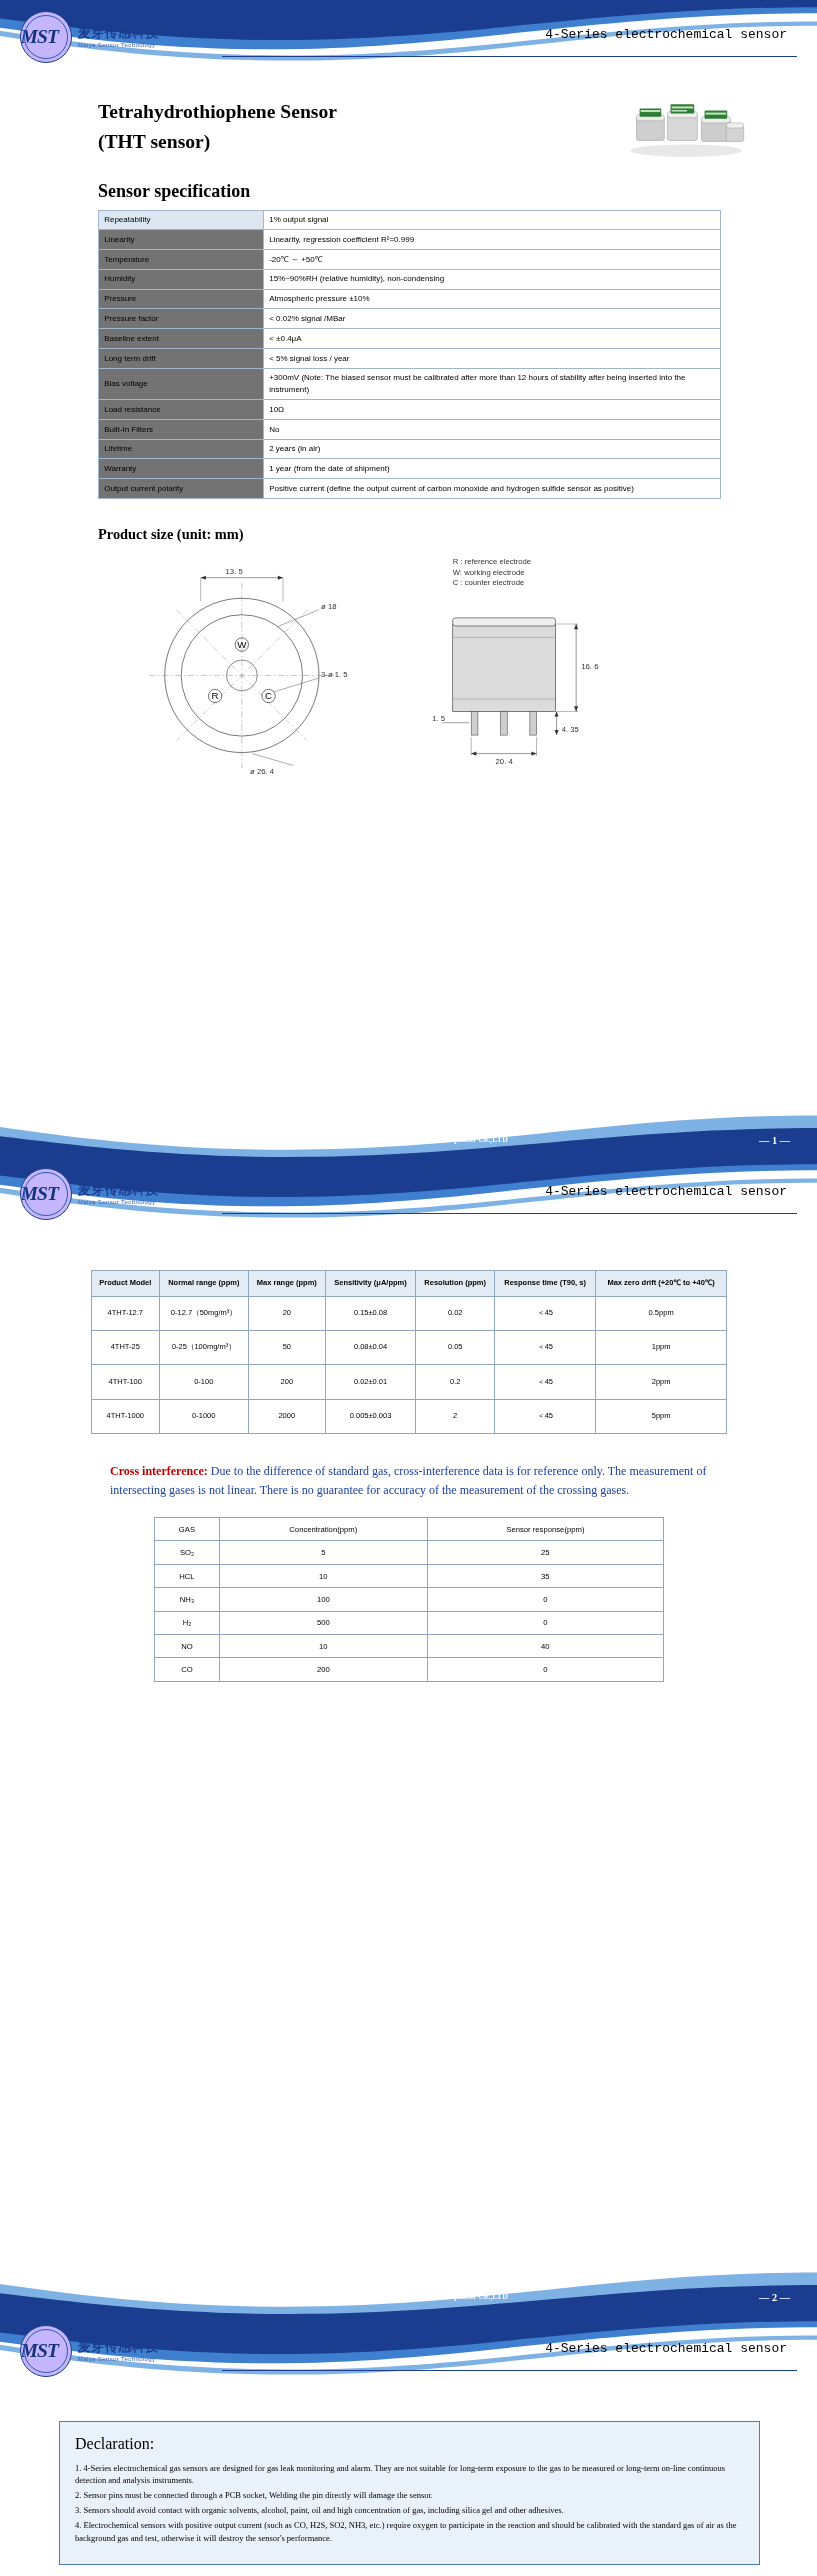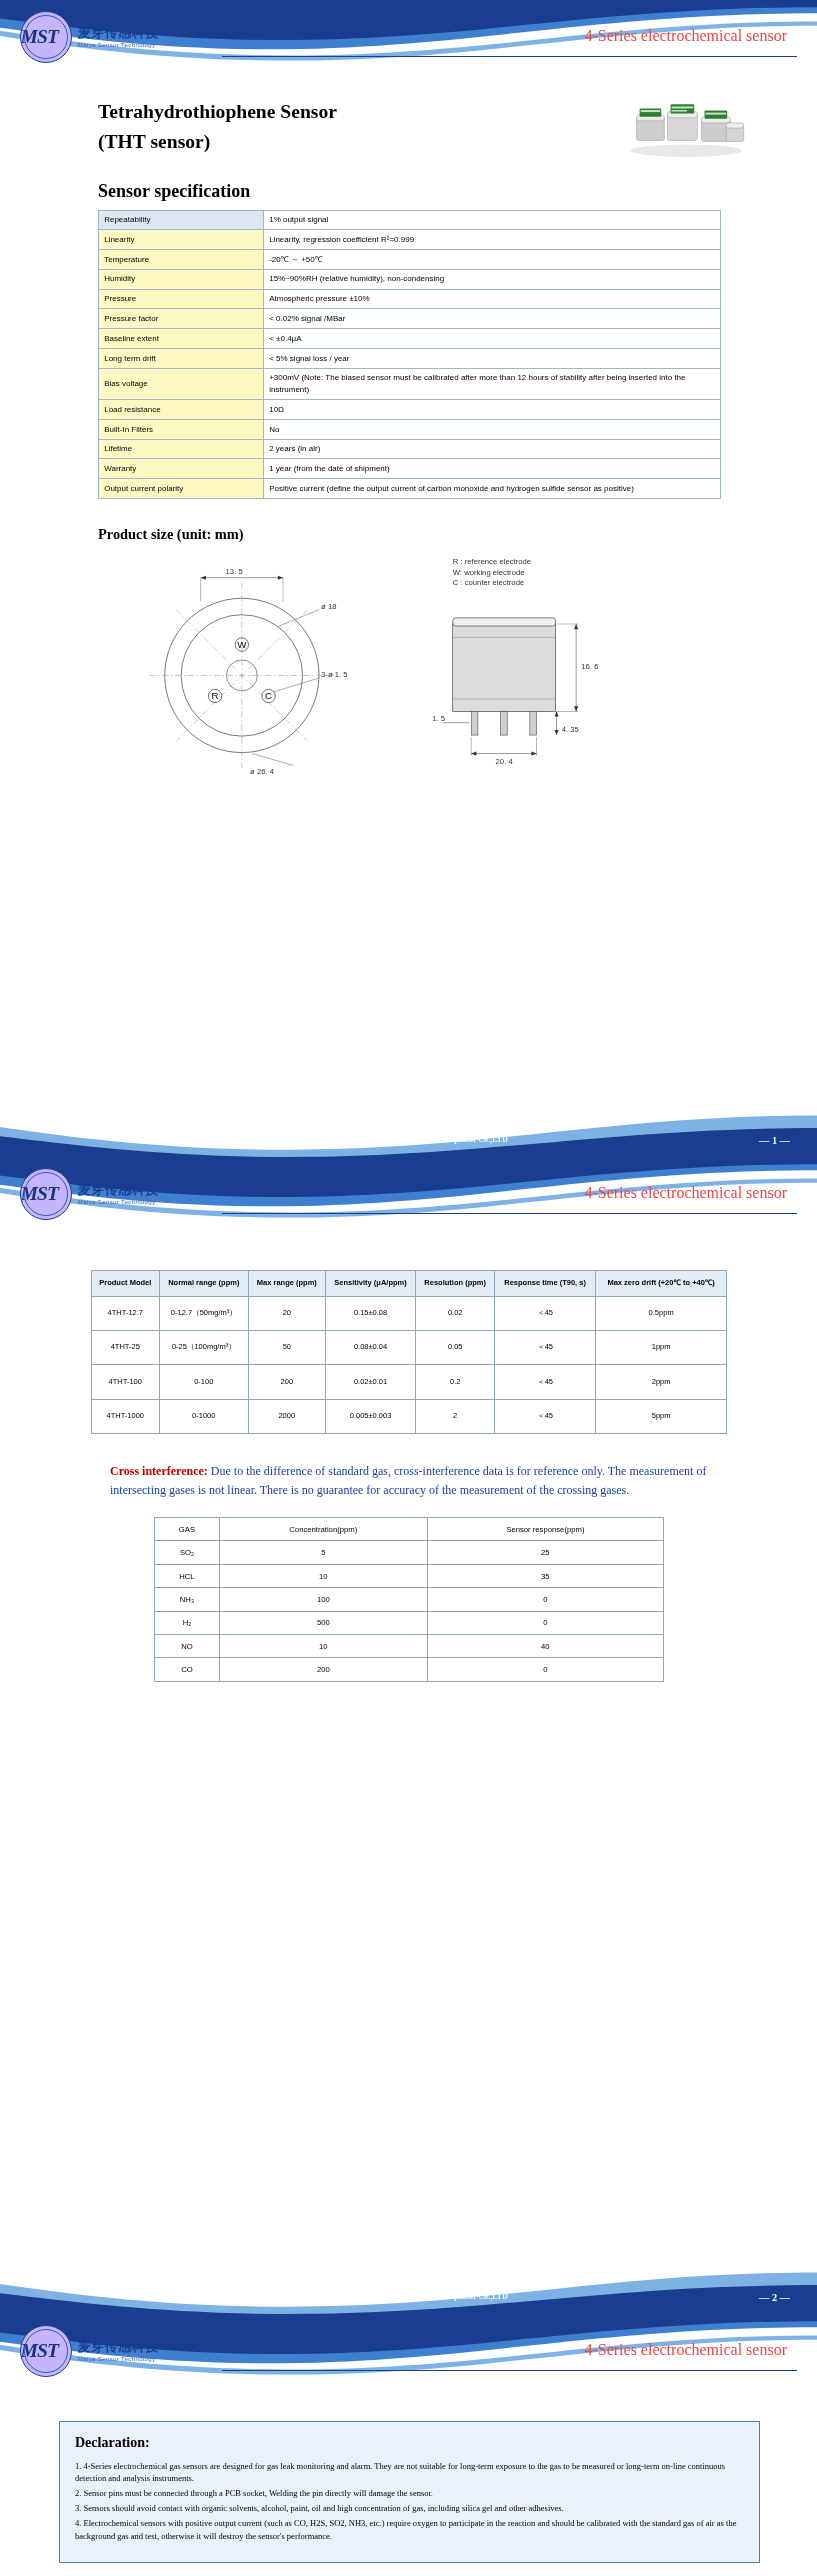--- a/index.html
+++ b/index.html
@@ -62,23 +62,23 @@
     font-size:13px; font-weight:bold; color:#1b3d8f;
     letter-spacing:0.5px;
   }
   .logo-en {
     font-family:"Liberation Sans", sans-serif;
     font-size:6.2px; color:#3b5fae; letter-spacing:0.3px;
   }
   .hdr-right {
     position:absolute;
     right:31px; top:27px;
-    font-family:Liberation Serif, serif;
-    font-size:16px;
-    color:#ef4444;
+    font-family:Liberation Mono, monospace;
+    font-size:13px;
+    color:#000000;
     z-index:5;
   }
   .hdr-rule {
     position:absolute;
     left:222px; right:20.6px; top:56px;
     height:1px; background:#1b3d8f;
     z-index:4;
   }
 
   
@@ -142,21 +142,21 @@
     font-size:8px;
   }
   table.spec td {
     border:0.5px solid #9fb6cd;
     padding:3.6px 5.2px;
     vertical-align:middle;
     line-height:1.45;
   }
   table.spec td.k {
     width:165px;
-    background:#fef9c3;
+    background:#737373;
   }
   table.spec tr:first-child td.k { background:#dce7f2; }
   table.spec td.v { background:#ffffff; }
 
   .sec-head2 {
     margin:27px 0 9.3px 98px;
     font-family:"Liberation Serif", serif;
     font-weight:bold;
     font-size:14.4px;
   }
@@ -216,22 +216,22 @@
   
   .decl-box {
     margin:30px auto 0 auto;
     width:701px;
     border:1px solid #4a7ebb;
     background:#e9f1fa;
     padding:13.4px 15.5px 17.5px 15.5px;
     font-family:"Liberation Serif", serif;
   }
   .decl-title {
-    font-size:14px;
-    font-weight:bold;
+    font-size:16px;
+    font-weight:normal;
     margin-bottom:8.2px;
   }
   .decl-box p {
     margin:0 0 2.1px 0;
     font-size:8.5px;
     line-height:1.5;
   }
 </style>
 </head>
 <body>

